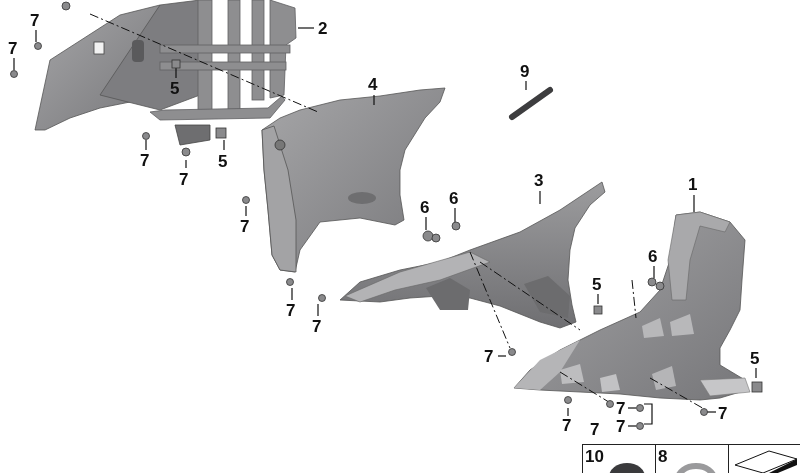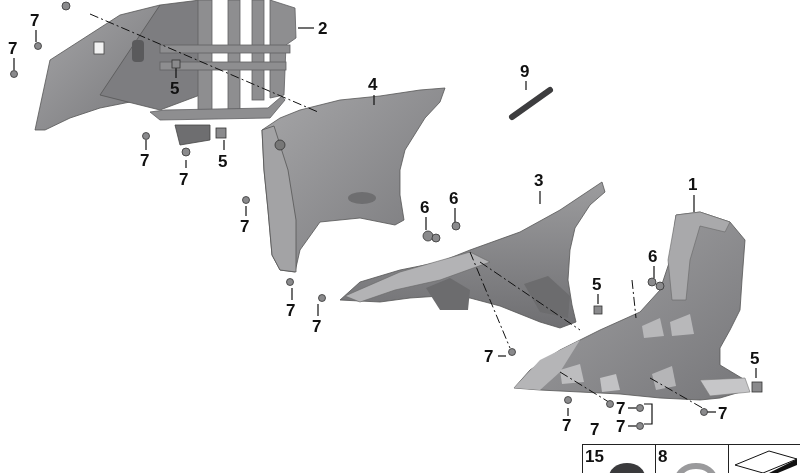--- a/index.html
+++ b/index.html
@@ -160,21 +160,21 @@
     <span class="callout" style="left: 484px; top: 348px;">7</span>
     <span class="callout" style="left: 562px; top: 417px;">7</span>
     <span class="callout" style="left: 590px; top: 421px;">7</span>
     <span class="callout" style="left: 616px; top: 400px;">7</span>
     <span class="callout" style="left: 616px; top: 418px;">7</span>
     <span class="callout" style="left: 718px; top: 405px;">7</span>
   </div>
 
 <div class="legend">
   <div class="legend-cell">
-    <span class="legend-num">15</span>
+    <span class="legend-num">10</span>
     <svg width="72" height="29" style="position:absolute;left:0;top:0">
       <ellipse cx="44" cy="32" rx="18" ry="14" fill="#3a3a3c"></ellipse>
     </svg>
   </div>
   <div class="legend-cell">
     <span class="legend-num">8</span>
     <svg width="72" height="29" style="position:absolute;left:0;top:0">
       <ellipse cx="40" cy="34" rx="18" ry="13" fill="none" stroke="#9a9a9c" stroke-width="6"></ellipse>
     </svg>
   </div>

